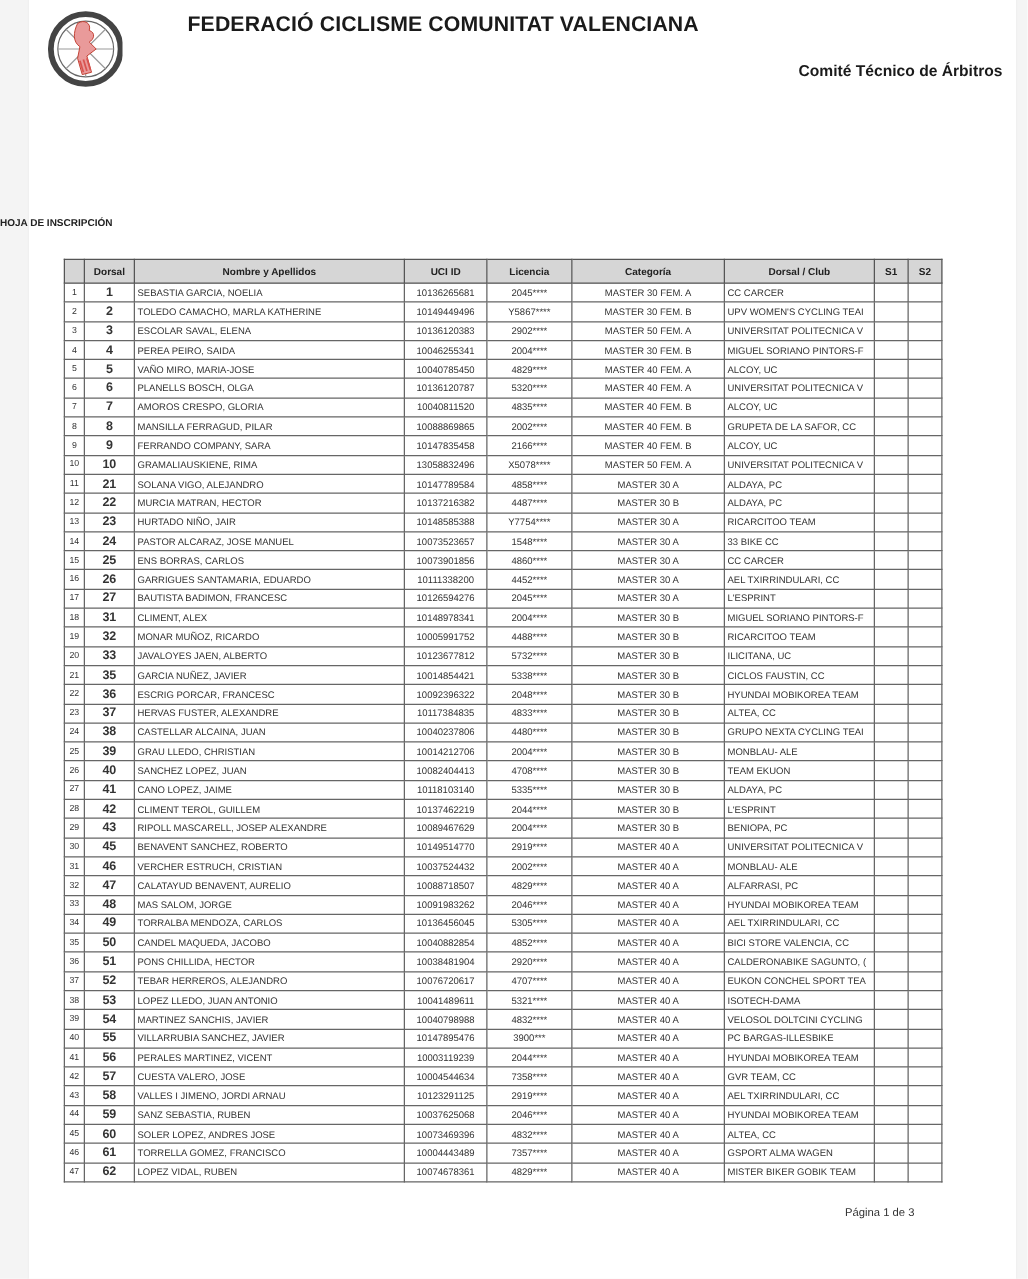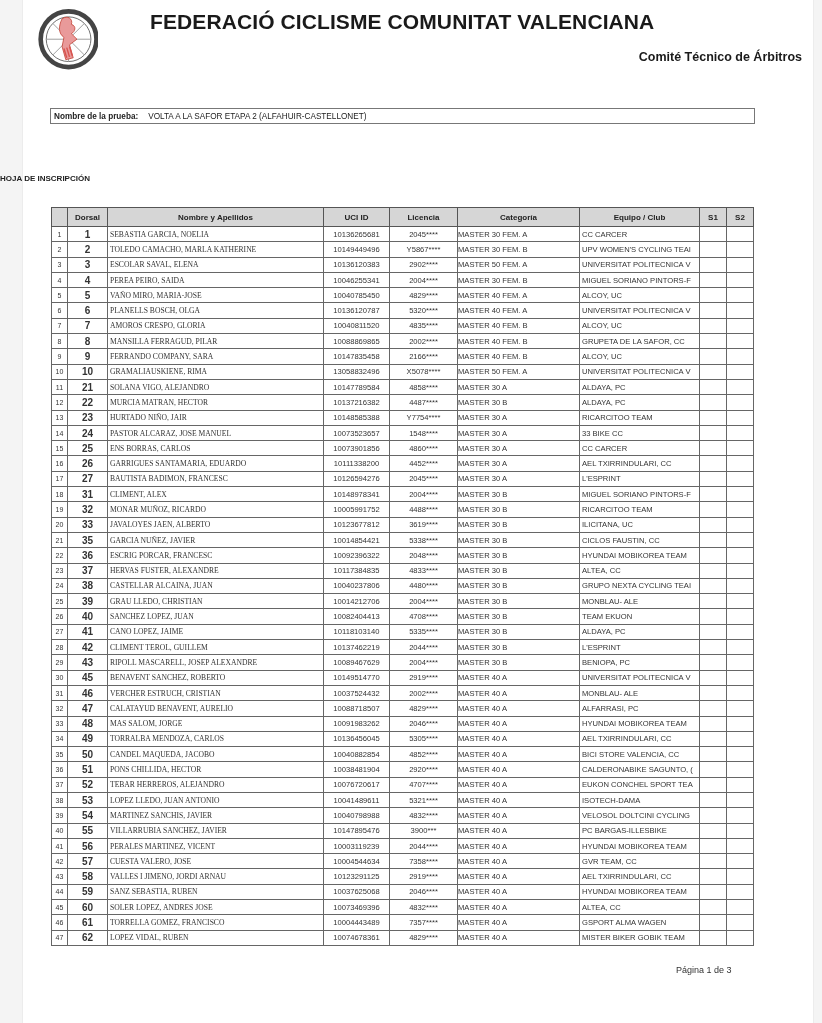--- a/index.html
+++ b/index.html
@@ -1,34 +1,34 @@
 <!DOCTYPE html>
 <html><head>
 <meta charset="utf-8">
 <style>
   html, body { margin:0; padding:0; }
   body { width:822px; height:1023px; background:#f4f4f4; position:relative; overflow:hidden; font-family:"Liberation Sans", sans-serif; color:#222; }
   .sheet { position:absolute; left:22px; top:0; width:790px; height:1023px; background:#fff; border-left:1px solid #ececec; border-right:1px solid #ececec; }
   .logo { position:absolute; left:35px; top:4px; width:58px; height:86px; }
-  .title { position:absolute; left:150px; top:10px; font-size:21px; font-weight:bold; letter-spacing:0.1px; color:#1a1a1a; white-space:nowrap; }
+  .title { position:absolute; left:150px; top:10px; font-size:17px; font-weight:bold; letter-spacing:0.1px; color:#1a1a1a; white-space:nowrap; }
   .subtitle { position:absolute; left:0; width:802px; top:50px; text-align:right; font-size:12.5px; font-weight:bold; color:#1a1a1a; }
   .info { position:absolute; left:50px; top:108px; width:704px; border:1px solid #555; border-collapse:collapse; font-size:8.2px; table-layout:fixed; }
   .info td { border:1px solid #777; height:14px; padding:0 3px; white-space:nowrap; overflow:hidden; }
   .info .lab { font-weight:bold; }
   .info .val { padding-left:10px; font-weight:normal; }
   .sheet-title { position:absolute; left:0; width:802px; top:174px; text-align:left; font-size:8px; font-weight:bold; }
   table.entries { position:absolute; left:51px; top:207px; width:702px; border-collapse:collapse; table-layout:fixed; font-size:7.6px; }
   table.entries th { background:#d6d6d6; border:1px solid #555; height:16px; font-size:8px; font-weight:bold; color:#222; }
   table.entries td { border:1px solid #666; height:14.3px; padding:0; white-space:nowrap; overflow:hidden; color:#333; }
   td.num { text-align:center; color:#555; font-size:7px; }
   td.dorsal { text-align:center; font-weight:bold; font-size:10px; color:#111; }
-  td.name { padding-left:2px !important;font-family:Liberation Serif, serif; }
+  td.name { padding-left:2px !important; }
   td.uci { text-align:center; }
   td.lic { text-align:center; }
-  td.cat { }
+  td.cat { text-align:center; }
   td.club { padding-left:2px !important; }
   .page-num { position:absolute; left:676px; top:965px; font-size:9px; color:#333; }
 </style>
 </head>
 <body>
 
 <div class="sheet"></div>
 
 <svg class="logo" viewBox="0 0 58 86" style="left:28px;top:2px;width:70px;height:80px;">
   <circle cx="35" cy="40" r="30" fill="#fff" stroke="#444" stroke-width="5"></circle>
@@ -51,23 +51,20 @@
 <div class="subtitle">Comité Técnico de Árbitros</div>
 
 <table class="info">
   <colgroup>
     <col style="width:253px">
       <col style="width:190px">
       <col style="width:150px">
       <col style="width:111px">
   </colgroup>
   <tbody>
-      <tr>
-    <td colspan="4"><span class="lab">Nombre de la prueba:</span><span class="val">VOLTA A LA SAFOR ETAPA 2 (ALFAHUIR-CASTELLONET)</span></td>
-  </tr>
 </tbody>
   </table>
 
 <div class="sheet-title">HOJA DE INSCRIPCIÓN</div>
 
 <table class="entries">
   <colgroup>
     <col style="width:16px">
       <col style="width:40px">
       <col style="width:216px">
@@ -79,21 +76,21 @@
       <col style="width:27px">
   </colgroup>
   <thead>
     <tr>
       <th></th>
       <th>Dorsal</th>
       <th>Nombre y Apellidos</th>
       <th>UCI ID</th>
       <th>Licencia</th>
       <th>Categoría</th>
-      <th>Equipo / Club</th>
+      <th>Dorsal / Club</th>
       <th>S1</th>
       <th>S2</th>
     </tr>
   </thead>
   <tbody id="entries-body">
       <tr>
         <td class="num">1</td>
         <td class="dorsal">1</td>
         <td class="name">SEBASTIA GARCIA, NOELIA</td>
         <td class="uci">10136265681</td>
@@ -299,21 +296,21 @@
         <td class="cat">MASTER 30 B</td>
         <td class="club">RICARCITOO TEAM</td>
         <td></td>
         <td></td>
       </tr>
       <tr>
         <td class="num">20</td>
         <td class="dorsal">33</td>
         <td class="name">JAVALOYES JAEN, ALBERTO</td>
         <td class="uci">10123677812</td>
-        <td class="lic">3619****</td>
+        <td class="lic">5732****</td>
         <td class="cat">MASTER 30 B</td>
         <td class="club">ILICITANA, UC</td>
         <td></td>
         <td></td>
       </tr>
       <tr>
         <td class="num">21</td>
         <td class="dorsal">35</td>
         <td class="name">GARCIA NUÑEZ, JAVIER</td>
         <td class="uci">10014854421</td>

